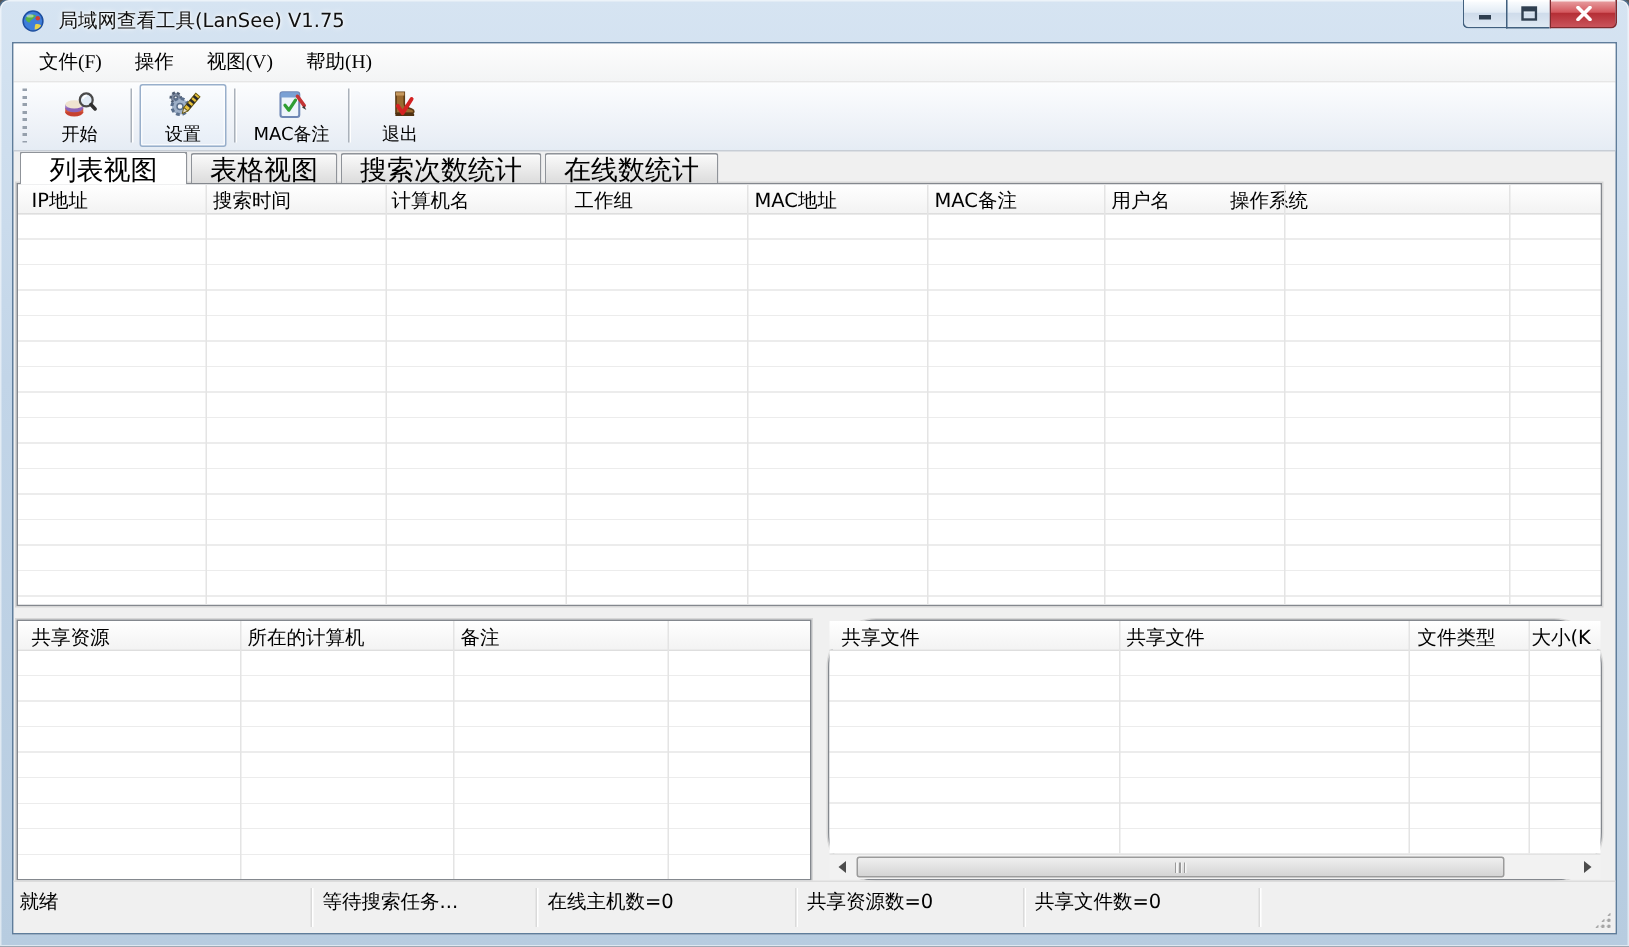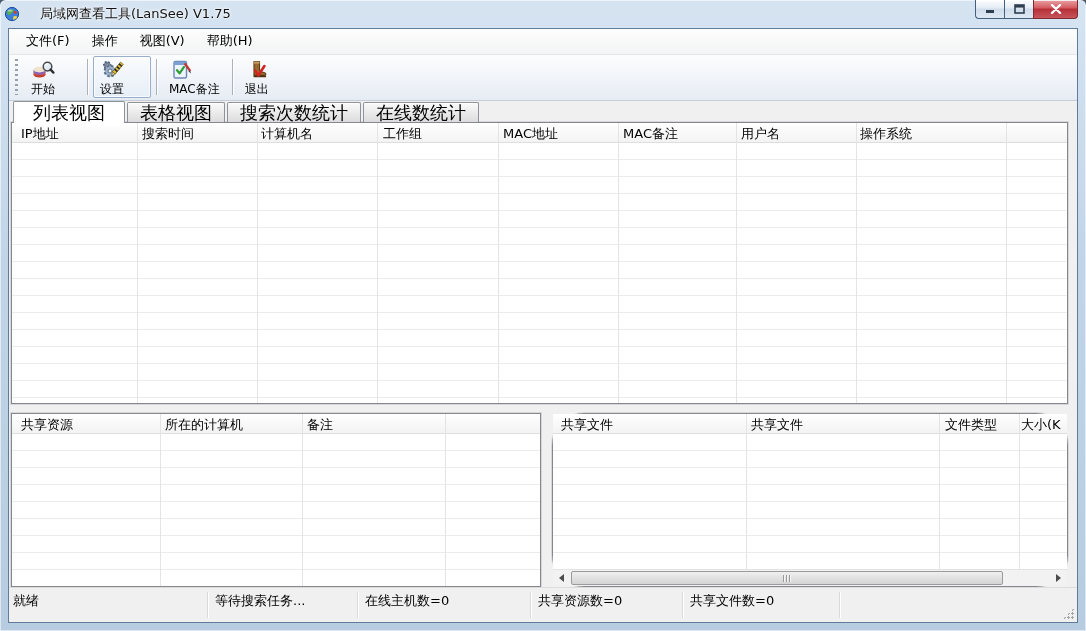--- a/index.html
+++ b/index.html
@@ -5,46 +5,46 @@
   * { box-sizing: border-box; margin: 0; padding: 0; }
   body { background:#555; font-family:"DejaVu Sans","Liberation Sans",sans-serif; }
   .window{
     position:relative; width:1086px; height:631px;
     background:linear-gradient(180deg,#d6e4f2,#c2d5e8 40%,#b7cce0);
     border-radius:6px 6px 0 0;
     box-shadow:inset 0 0 0 1px rgba(255,255,255,.55), 0 0 0 1px #4e6e8e;
     font-size:13px; color:#000;
   }
   
-  .titlebar{ height:28px; display:flex; align-items:center; padding-left:4px; gap:20px; }
+  .titlebar{ height:28px; display:flex; align-items:center; padding-left:14px; gap:9px; }
   .app-icon{ width:16px; height:16px; flex:0 0 auto; }
   .title-text{ font-size:13px; color:#111; text-shadow:0 0 4px #fff, 0 0 2px #fff; white-space:nowrap; }
   .winbtns{ position:absolute; top:0; right:8px; display:flex; z-index:5; }
   .wbtn{ width:29px; height:19px; border:1px solid #42607e; border-top:none;
          background:linear-gradient(#fdfeff,#e3ecf5 45%,#cfdceb 50%,#dfe9f3);
          display:flex; align-items:center; justify-content:center;
          box-shadow:inset 0 1px 0 rgba(255,255,255,.8); }
   .wbtn-min{ border-radius:0 0 0 4px; border-right:none; }
   .wbtn-max{ border-right:none; }
   .wbtn-close{ width:45px; border-radius:0 0 4px 0;
          background:linear-gradient(#e9a3a5,#d4585e 45%,#b52f36 50%,#c9545b);
          border-color:#7e2a2e; }
   
   .client{ position:absolute; left:8px; right:8px; top:28px; bottom:8px;
            border:1px solid #5f7d9b; background:#f0f0f0;
            display:flex; flex-direction:column; overflow:hidden; }
   
-  .menubar{ height:26px; background:linear-gradient(#fdfdfd,#f3f4f5); display:flex; align-items:stretch; padding-left:6px; border-bottom:1px solid #e6e6e6; }
+  .menubar{ height:26px; background:linear-gradient(#fdfdfd,#f3f4f5); display:flex; align-items:stretch; padding-left:6px; border-bottom:1px solid #e6e6e6;font-family:Liberation Serif, serif; }
   .menu-item{ display:flex; align-items:center; padding:0 11px; font-size:13px; }
   
   .toolbar{ height:47px; background:linear-gradient(#fcfdfe,#edf1f7 70%,#e5ecf4);
             border-bottom:1px solid #c7cdd5; display:flex; align-items:center; padding-left:3px; }
   .gripper{ width:3px; height:36px; margin:0 6px 0 3px;
             background-image:repeating-linear-gradient(to bottom,#96a0ac 0 2px,transparent 2px 5px); }
-  .tbtn{ min-width:58px; height:42px; display:flex; flex-direction:column; align-items:flex-start;
+  .tbtn{ min-width:58px; height:42px; display:flex; flex-direction:column; align-items:center;
          justify-content:center; gap:1px; border:1px solid transparent; padding:1px 6px; }
   .tbtn-hot{ border:1px solid #98afcb; border-radius:2px;
              background:linear-gradient(#fafcfe,#e7eef7); box-shadow:inset 0 0 0 1px rgba(255,255,255,.7); }
   .tbtn-label{ font-size:12px; line-height:13px; white-space:nowrap; }
   .tsep{ width:1px; height:36px; background:#aab1ba; box-shadow:1px 0 0 #fff; margin:0 5px; }
   
   .tabrow{ height:22px; display:flex; align-items:flex-end; padding-left:4px; position:relative; z-index:2; }
   .tab{ height:20px; display:flex; align-items:center; padding:0 12px; margin-right:2px;
         background:linear-gradient(#fafafa,#dcdcdc); border:1px solid #8f9399; border-bottom:none;
         border-radius:2px 2px 0 0; font-size:18px; box-shadow:inset 0 1px 0 #fff; }
@@ -78,21 +78,21 @@
   .sb-thumb::after{ content:""; position:absolute; left:50%; top:3px; width:8px; height:7px; transform:translateX(-50%);
              background-image:repeating-linear-gradient(to right,#9a9a9a 0 1px,#f5f5f5 1px 2px,transparent 2px 3px); }
   
   .statusbar{ height:36px; position:relative; background:#f0f0f0; border-top:1px solid #dcdcdc; }
   .statusbar span{ position:absolute; top:4px; font-size:13px; white-space:nowrap; }
   .ssep{ position:absolute; top:4px; bottom:4px; width:1px; background:#dadada; box-shadow:1px 0 0 #fff; }
   .resize-grip{ position:absolute; right:3px; bottom:3px; width:11px; height:11px;
       background-image:radial-gradient(circle at 1.5px 1.5px,#a5a5a5 1.1px,transparent 1.3px);
       background-size:4px 4px; clip-path:polygon(100% 0,100% 100%,0 100%); }
   
-  .mc0{left:9px}.mc1{left:130px}.mc2{left:249px}.mc3{left:371px}.mc4{left:491px}.mc5{left:611px}.mc6{left:729px}.mc7{left:848px}
+  .mc0{left:9px}.mc1{left:130px}.mc2{left:249px}.mc3{left:371px}.mc4{left:491px}.mc5{left:611px}.mc6{left:729px}.mc7{left:808px}
   .ml0{left:125px}.ml1{left:245px}.ml2{left:365px}.ml3{left:486px}.ml4{left:606px}.ml5{left:724px}.ml6{left:844px}.ml7{left:994px}
   
   .sc0{left:9px}.sc1{left:153px}.sc2{left:295px}
   .sl0{left:148px}.sl1{left:290px}.sl2{left:433px}
   
   .fc0{left:8px}.fc1{left:198px}.fc2{left:392px}.fc3{left:468px}
   .fl0{left:193px}.fl1{left:386px}.fl2{left:466px}
   
   .st0{left:4px}.st1{left:206px}.st2{left:356px}.st3{left:529px}.st4{left:681px}
   .sp0{left:198px}.sp1{left:348px}.sp2{left:521px}.sp3{left:673px}.sp4{left:830px}

